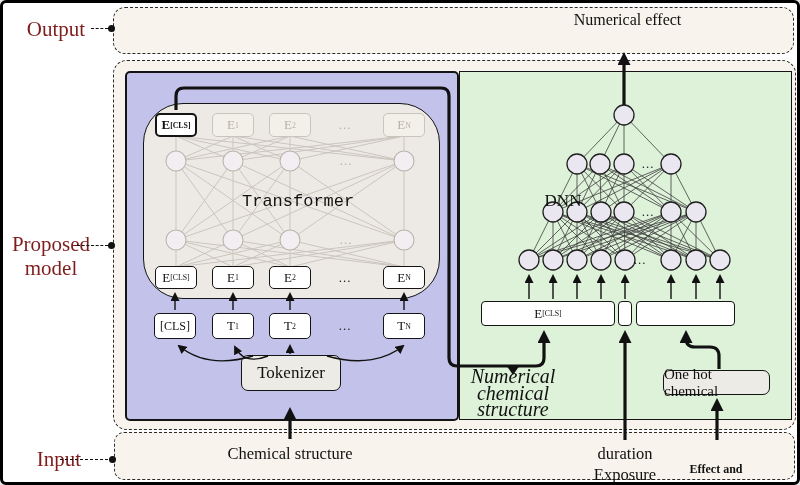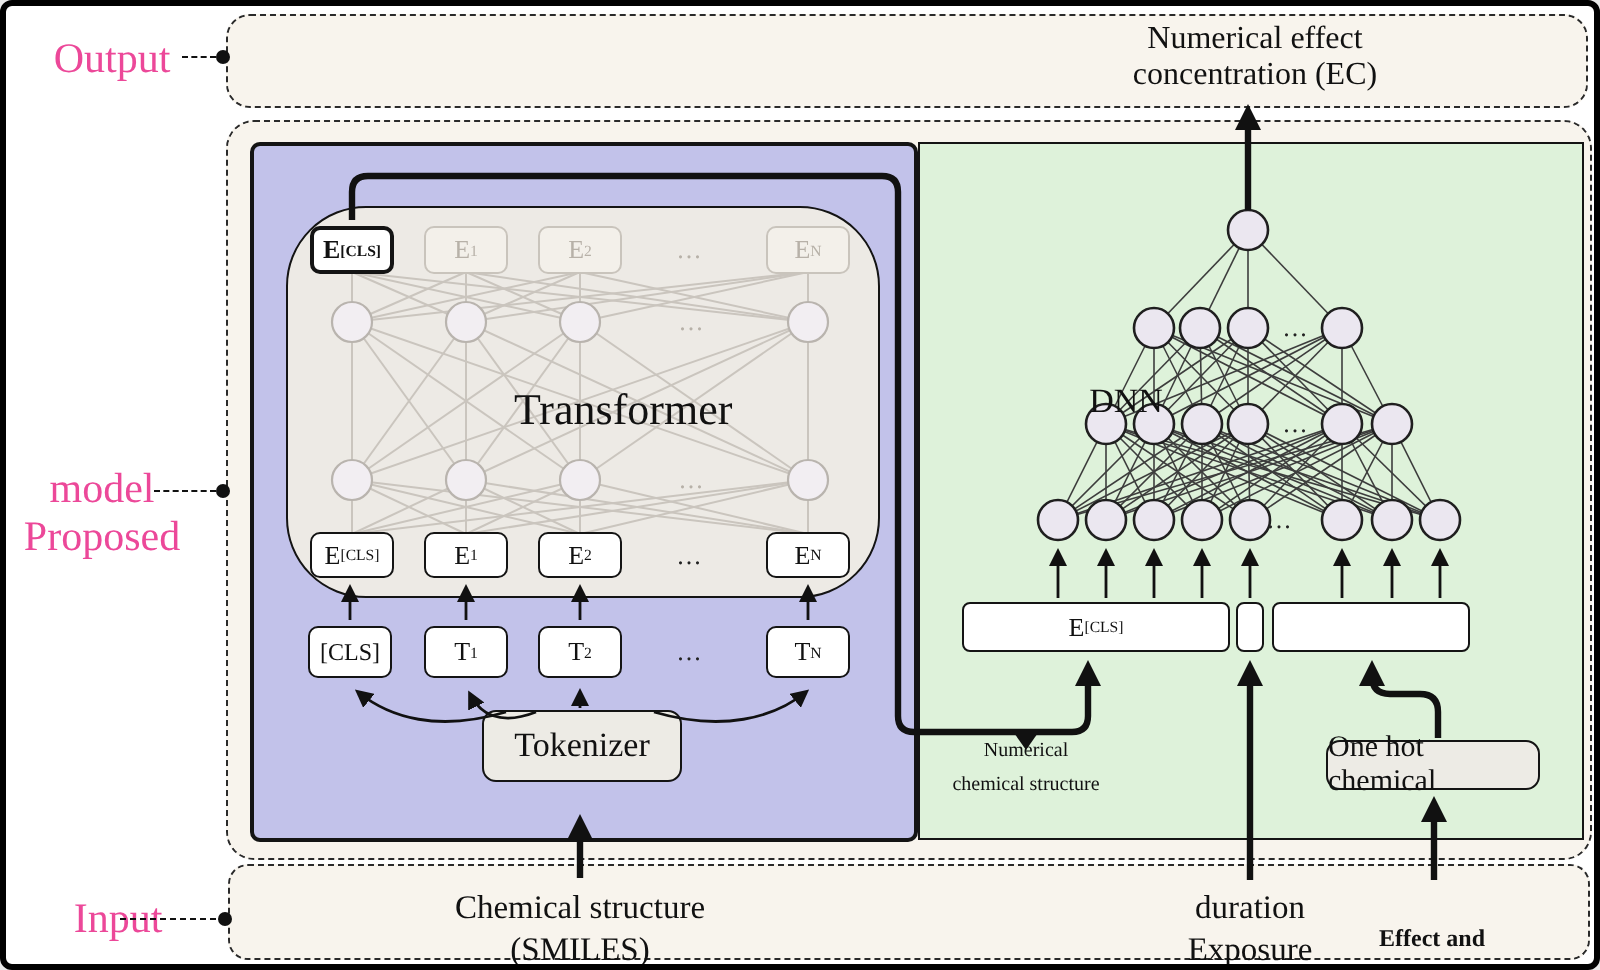--- a/index.html
+++ b/index.html
@@ -7,21 +7,21 @@
     position:relative;width:800px;height:485px;background:#ffffff;
     border:3px solid #000;border-radius:6px;box-sizing:border-box;overflow:hidden;
     font-family:"Liberation Serif","DejaVu Serif",serif;color:#111;
   }
   
   .dashed-box{position:absolute;border:1.6px dashed #2a2a2a;background:#f8f4ed;box-sizing:border-box;}
   .box-output{left:110px;top:4px;width:681px;height:47px;border-radius:12px;}
   .box-proposed{left:110px;top:57px;width:683px;height:370px;border-radius:14px;}
   .box-input{left:111px;top:429px;width:681px;height:48px;border-radius:10px;}
   
-  .side-label{position:absolute;font-size:21px;color:#ec4899;text-align:center;line-height:24px;}
+  .side-label{position:absolute;font-size:21px;color:#7f1d1d;text-align:center;line-height:24px;}
   .dash-line{position:absolute;border-top:1.8px dashed #111;}
   .dot{position:absolute;width:7px;height:7px;border-radius:50%;background:#111;}
   
   .panel{position:absolute;box-sizing:border-box;}
   .panel-purple{left:122px;top:68px;width:334px;height:350px;background:#c2c2ea;border:2px solid #141414;border-radius:5px;}
   .panel-green{left:456px;top:68px;width:333px;height:349px;background:#def2da;border:1.6px solid #141414;}
   .panel-transformer{left:140px;top:100px;width:297px;height:196px;background:#edeae5;border:1.4px solid #141414;border-radius:40px;}
   .panel-btn{background:#edebe5;border:1.5px solid #141414;border-radius:7px;display:flex;align-items:center;justify-content:center;}
   .tokenizer{left:238px;top:352px;width:100px;height:36px;font-size:17px;}
   .onehot{left:660px;top:367px;width:107px;height:25px;font-size:15px;}
@@ -40,43 +40,43 @@
   .ebox.strong{border-width:2px;font-weight:600;}
   .dots{position:absolute;z-index:6;width:22px;display:flex;align-items:center;justify-content:center;
     font-size:13px;letter-spacing:1px;color:#222;}
   .dots.faded{color:#b7b1a8;}
   .dbox{position:absolute;z-index:6;background:#fff;border:1.4px solid #141414;border-radius:4px;
     display:flex;align-items:center;justify-content:center;font-size:13px;box-sizing:border-box;}
   sub{font-size:0.6em;vertical-align:-0.3em;letter-spacing:0;}
   
   .txt{position:absolute;z-index:7;text-align:center;color:#111;}
   .t-pred{left:537px;top:8px;width:175px;font-size:16px;line-height:18px;}
-  .t-transformer{left:254px;top:189px;width:100px;font-size:22px;}
+  .t-transformer{left:239px;top:189px;width:100px;font-size:17px;font-family:Liberation Mono, monospace;}
   .t-dnn{left:488px;top:188px;width:48px;font-size:17px;margin-left:48px;}
-  .t-num{left:444px;top:365px;width:132px;font-size:10px;line-height:16.5px;}
+  .t-num{left:444px;top:365px;width:132px;font-size:20px;line-height:16.5px;font-style:italic;}
   .t-chem{left:204px;top:440px;width:166px;font-size:16.5px;line-height:21px;}
   .t-exp{left:572px;top:440px;width:100px;font-size:16.5px;line-height:21px;}
   .t-eff{left:663px;top:456px;width:100px;font-size:12px;line-height:21px;font-weight:bold;}
 </style>
 </head>
 <body>
 
 <div class="canvas">
 
   <div class="dashed-box box-output"></div>
   <div class="dashed-box box-proposed"></div>
   <div class="dashed-box box-input"></div>
 
   <div class="side-label" style="left:14px;top:14px;width:78px;">Output</div>
   <div class="dash-line" style="left:88px;top:25px;width:17px;"></div>
   <div class="dot" style="left:105px;top:22px;"></div>
 
   <div class="side-label" style="left:0px;top:229px;width:96px;">
+    <div>Proposed</div>
     <div>model</div>
-    <div>Proposed</div>
   </div>
   <div class="dash-line" style="left:74px;top:242px;width:31px;"></div>
   <div class="dot" style="left:105px;top:239px;"></div>
 
   <div class="side-label" style="left:20px;top:444px;width:72px;">Input</div>
   <div class="dash-line" style="left:57px;top:456px;width:48px;"></div>
   <div class="dot" style="left:106px;top:453px;"></div>
 
   <div class="panel panel-purple"></div>
   <div class="panel panel-green"></div>
@@ -295,29 +295,27 @@
   <div class="dots" style="left:634px;top:152px;height:18px;">...</div>
   <div class="dots" style="left:634px;top:200px;height:18px;">...</div>
   <div class="dots" style="left:626px;top:248px;height:18px;">...</div>
 
   <div class="dbox" style="left:478px;top:298px;width:134px;height:25px;">E<sub>[CLS]</sub></div>
   <div class="dbox" style="left:615px;top:298px;width:14px;height:25px;"></div>
   <div class="dbox" style="left:633px;top:298px;width:99px;height:25px;"></div>
 
   <div class="txt t-pred">
     <div>Numerical effect</div>
-    <div>concentration (EC)</div>
   </div>
   <div class="txt t-num">
     <div>Numerical</div>
     <div>chemical structure</div>
   </div>
   <div class="txt t-chem">
     <div>Chemical structure</div>
-    <div>(SMILES)</div>
   </div>
   <div class="txt t-exp">
     <div>duration</div>
     <div>Exposure</div>
   </div>
   <div class="txt t-eff">
     <div>Effect and</div>
     <div>end point</div>
   </div>
 

